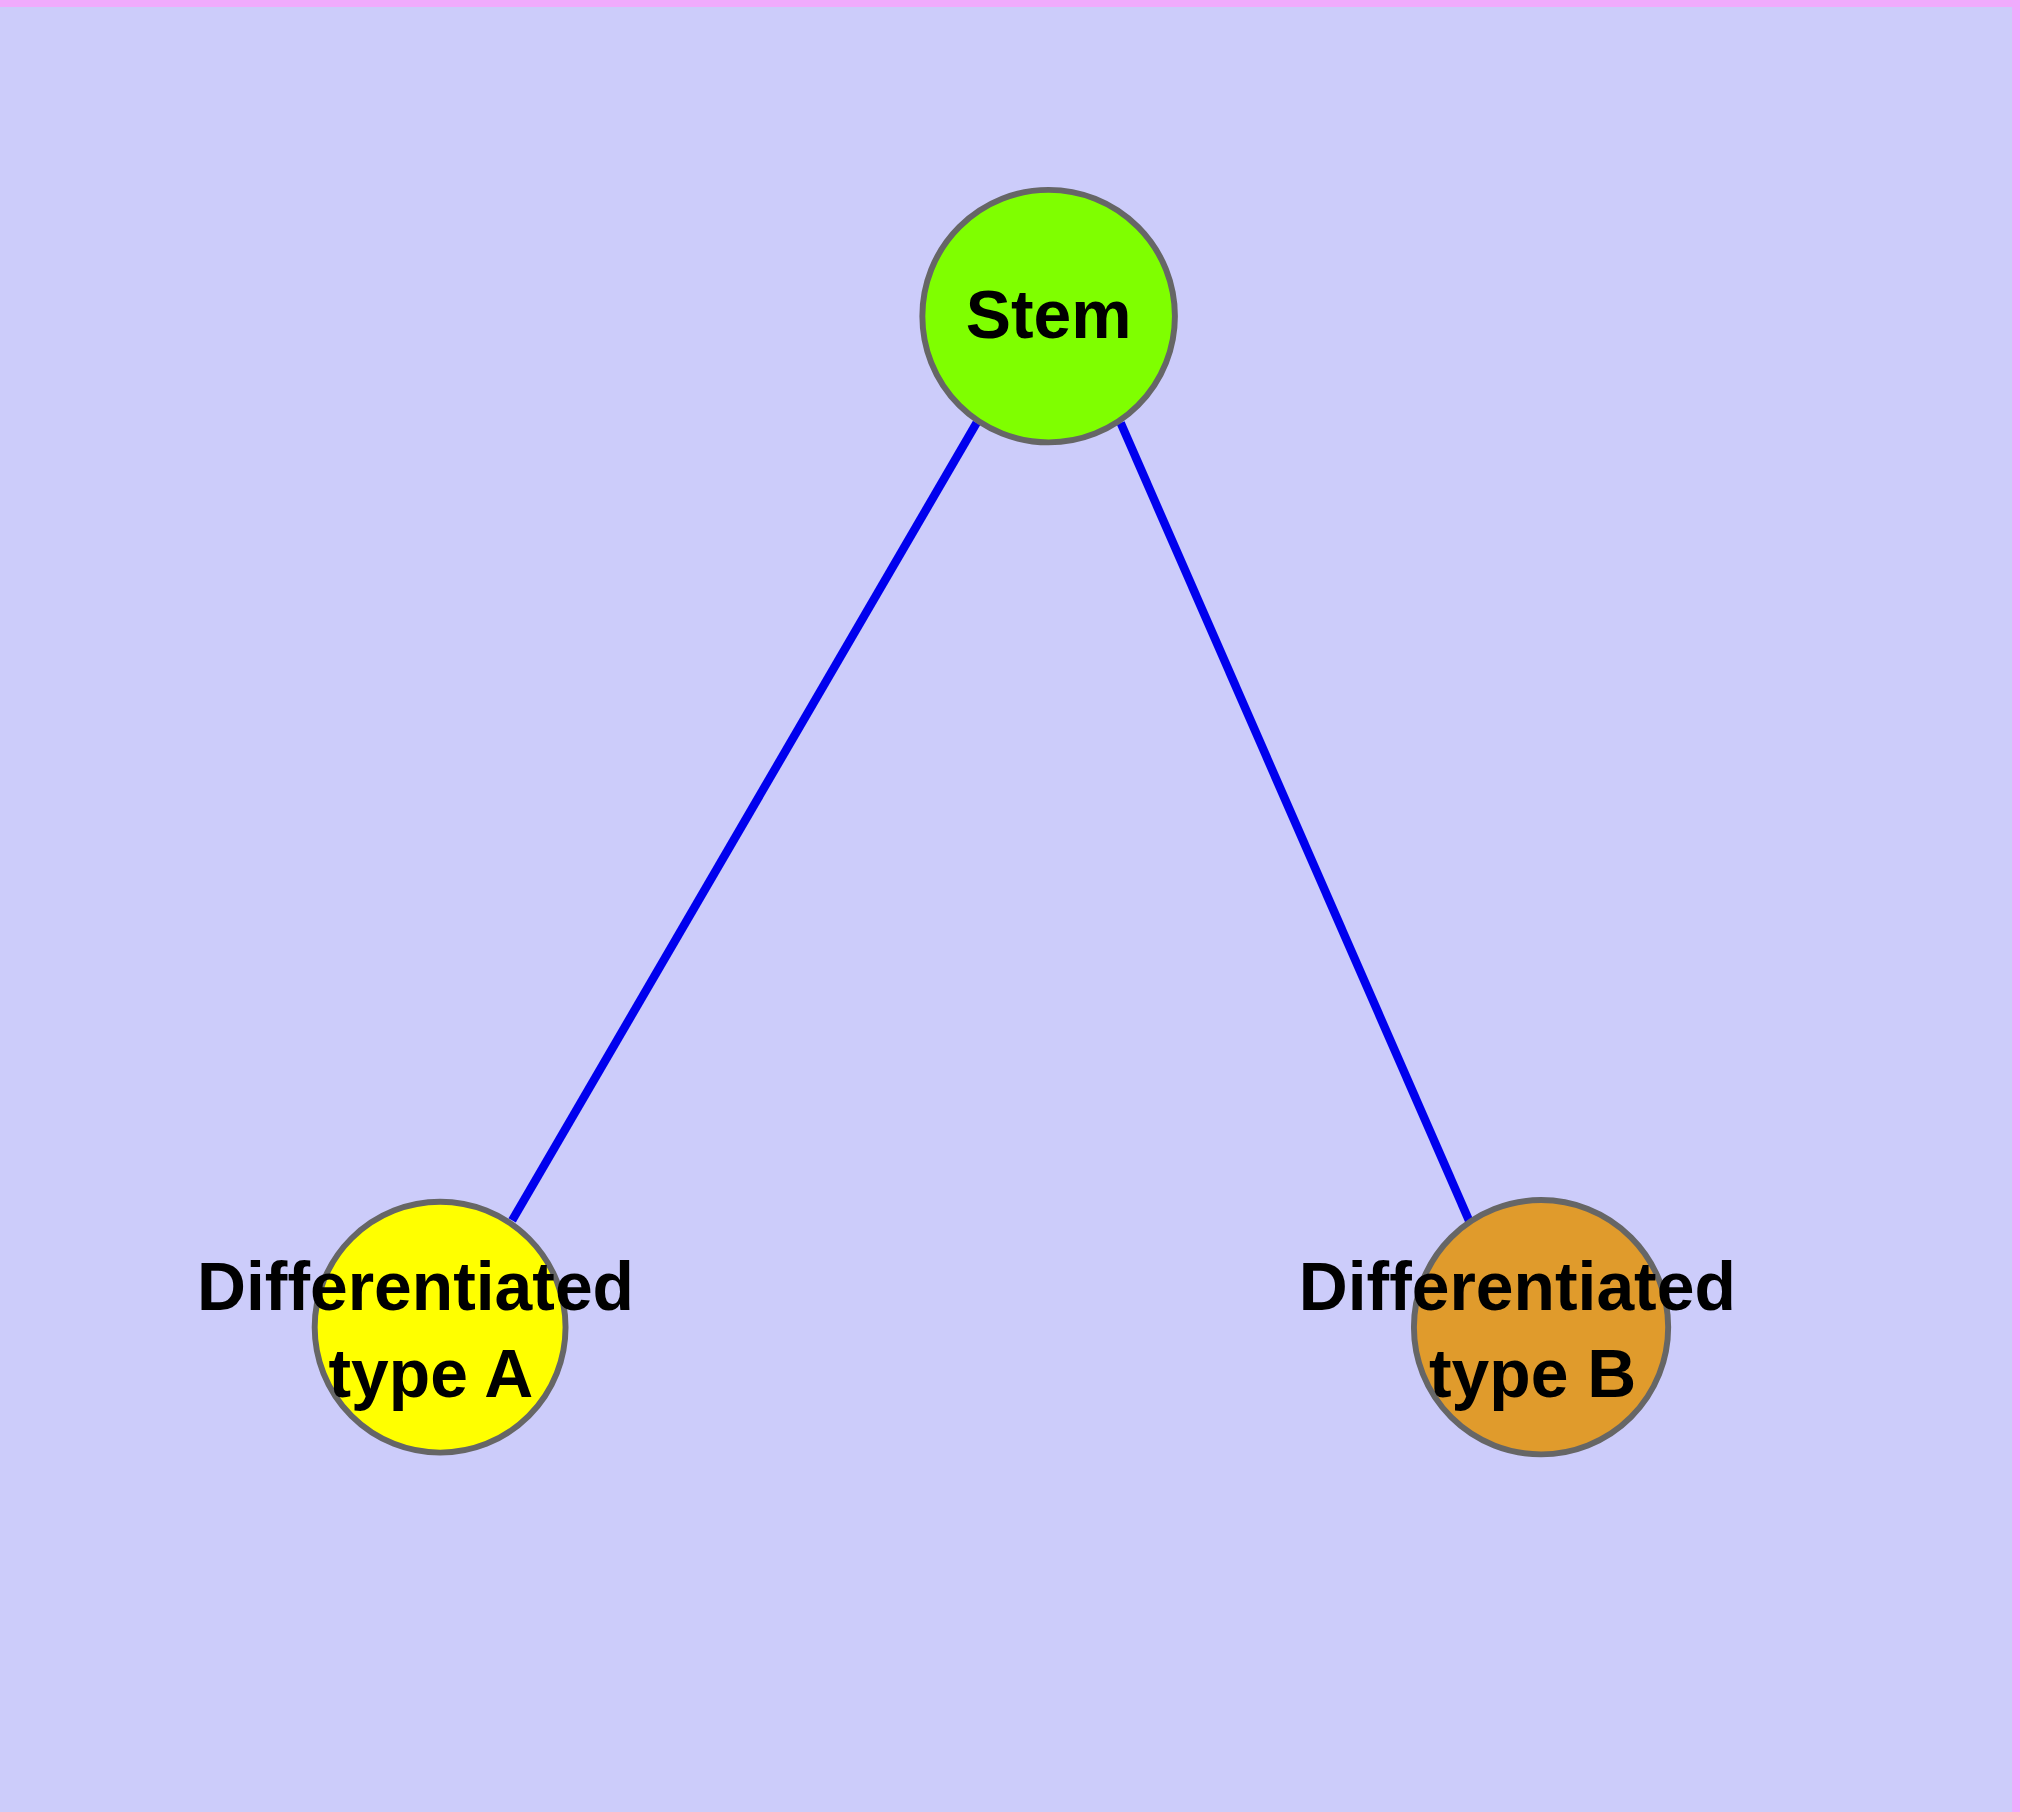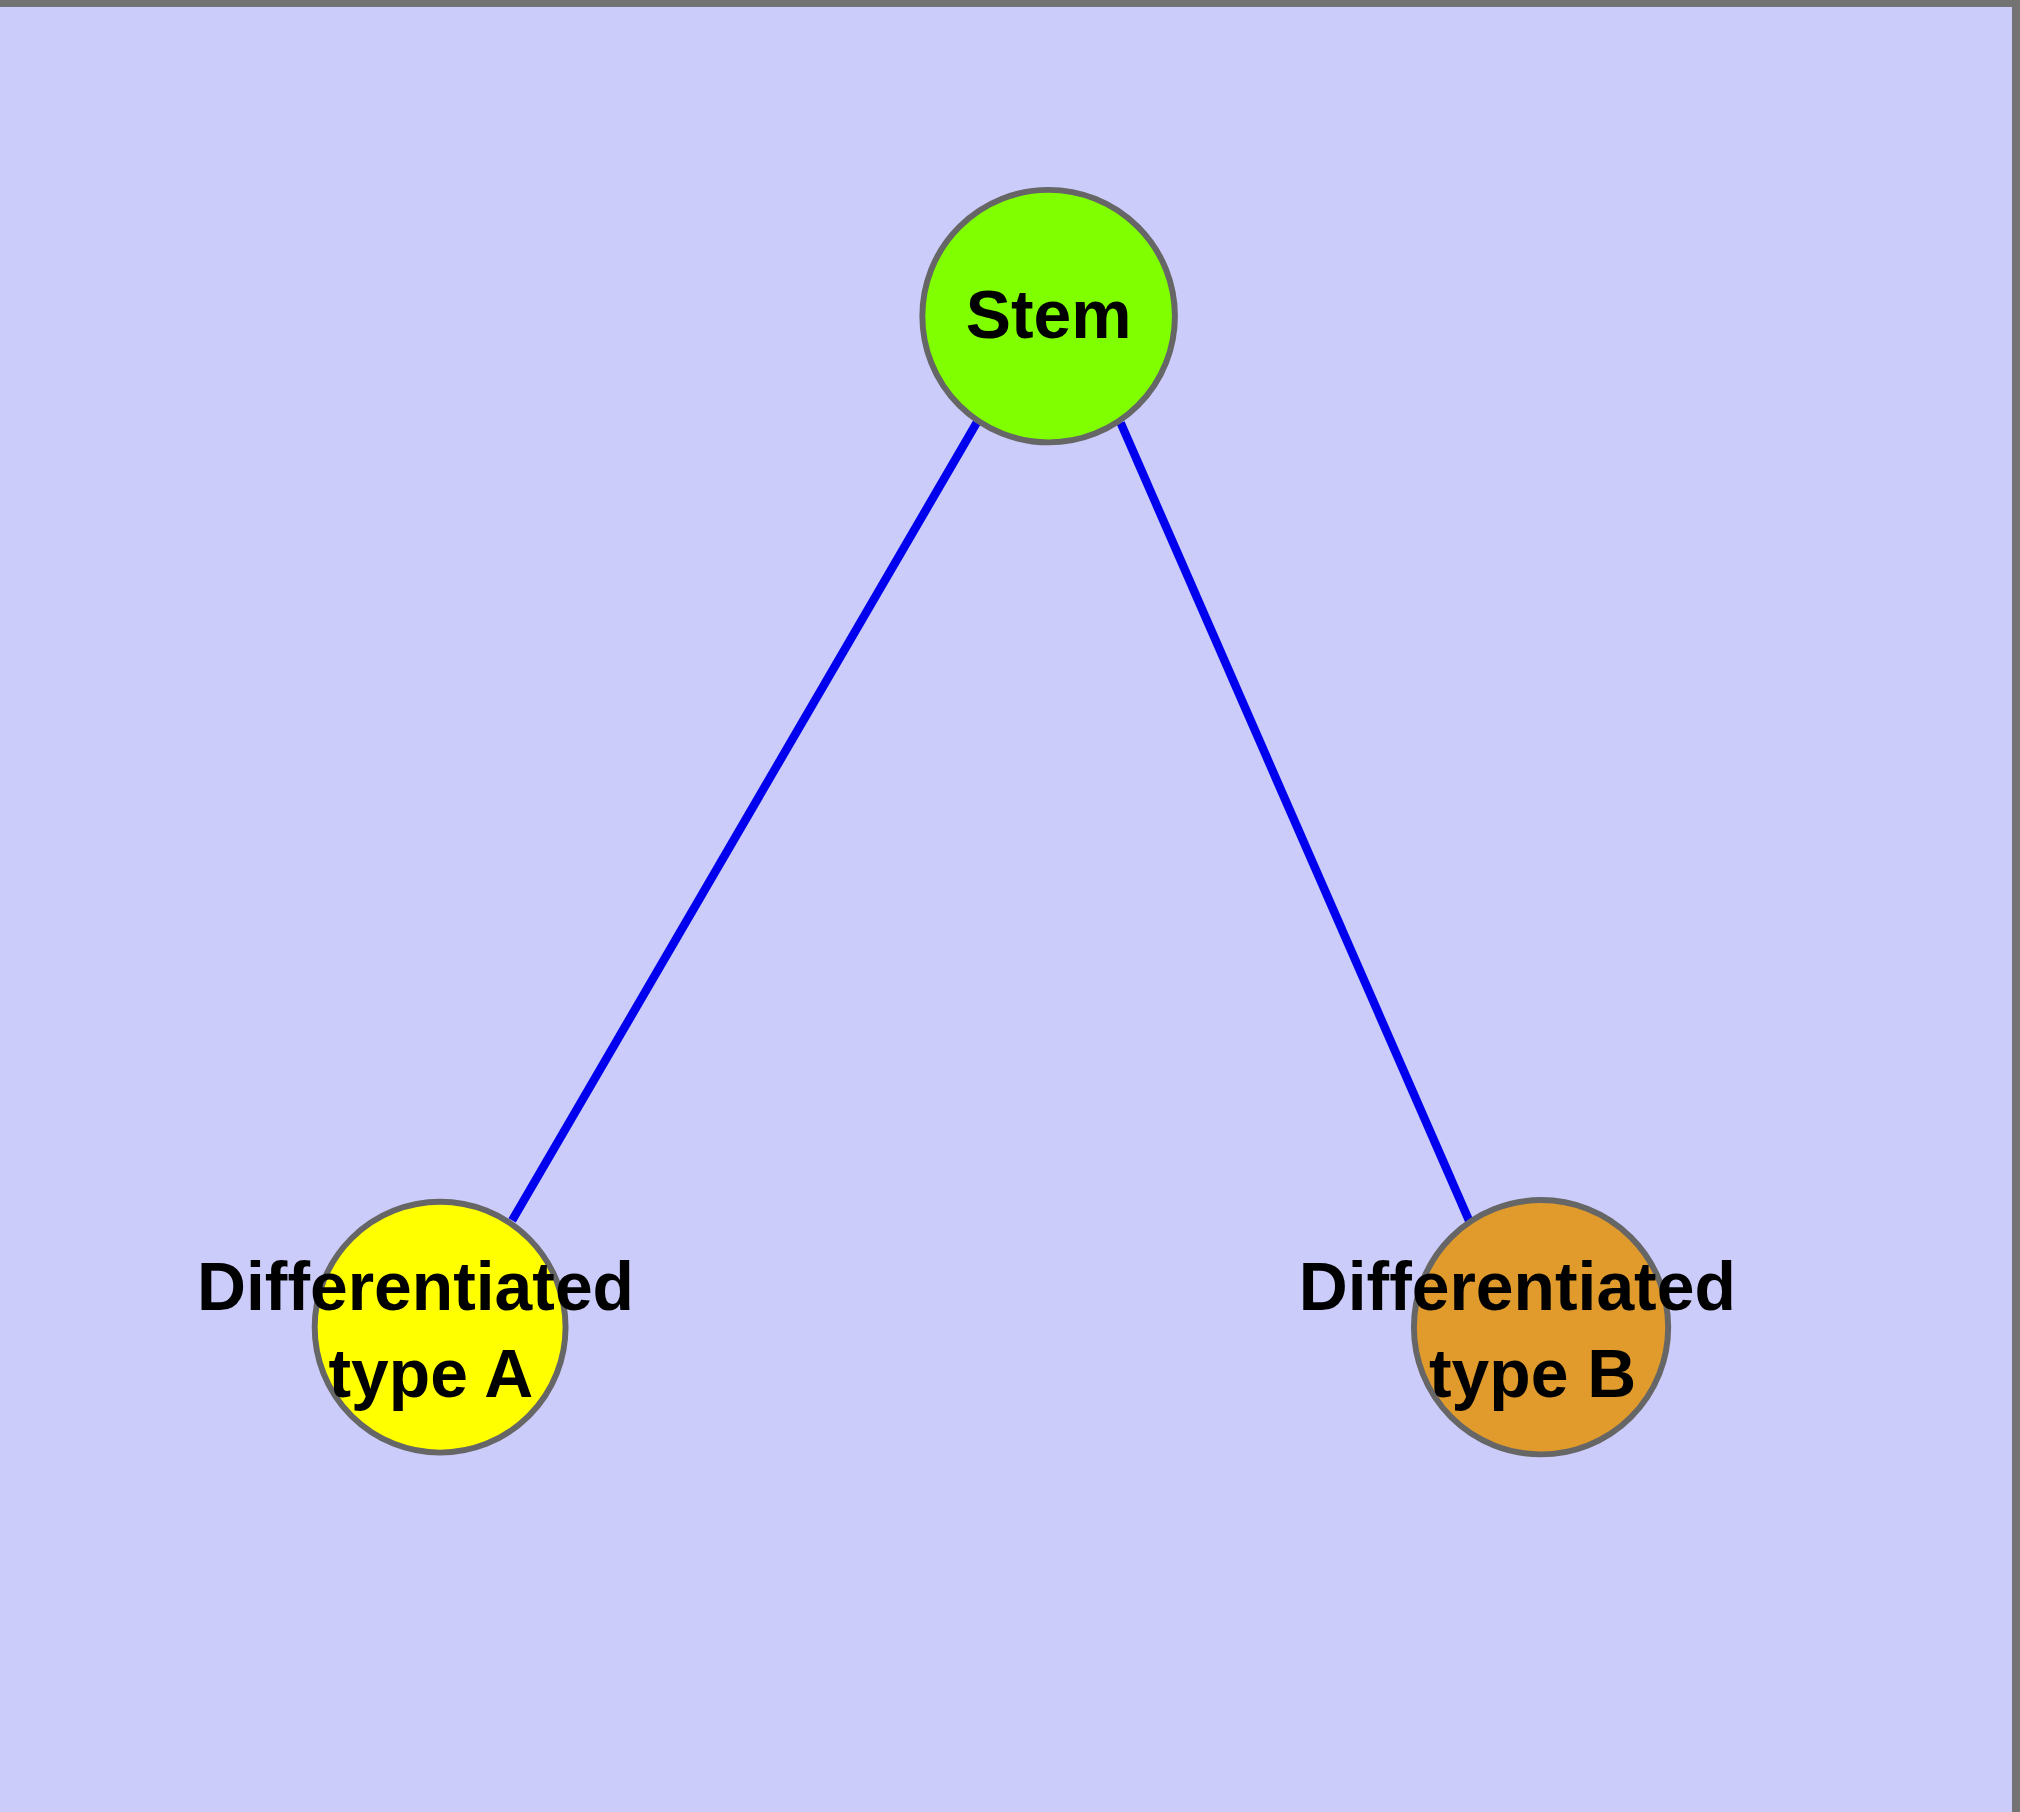--- a/index.html
+++ b/index.html
@@ -5,21 +5,21 @@
 <style>
   html, body {
     margin: 0;
     padding: 0;
     background: #ffffff;
   }
   #canvas {
     position: relative;
     width: 2021px;
     height: 1812px;
-    background: #737373;
+    background: #f0abfc;
     overflow: hidden;
     font-family: "Liberation Sans", "DejaVu Sans", sans-serif;
   }
   #plot-area {
     position: absolute;
     left: 0px;
     top: 6.8px;
     width: 2012px;
     height: 1805px;
     background: #ccccfa;

